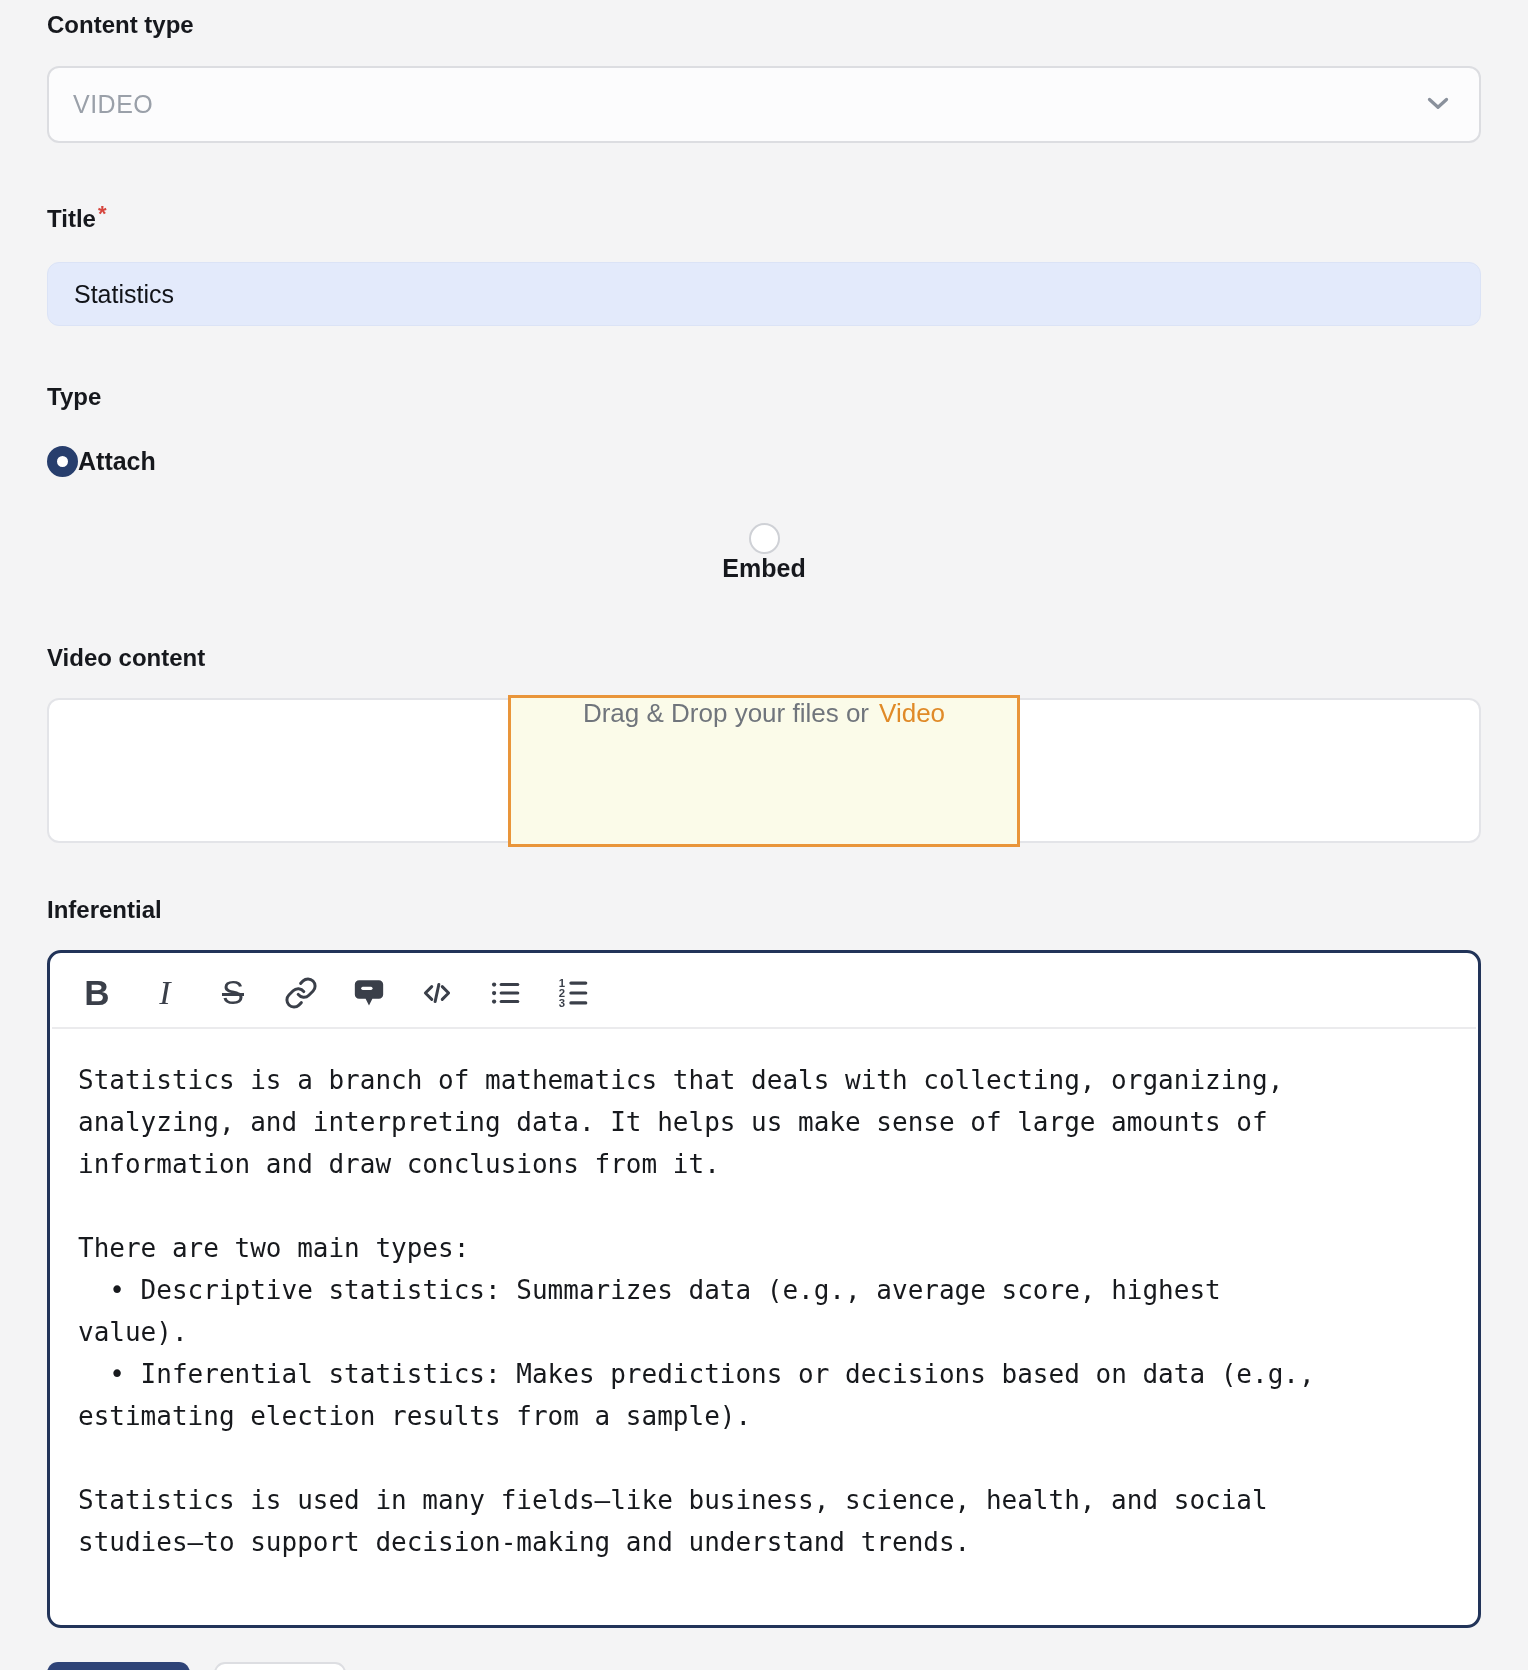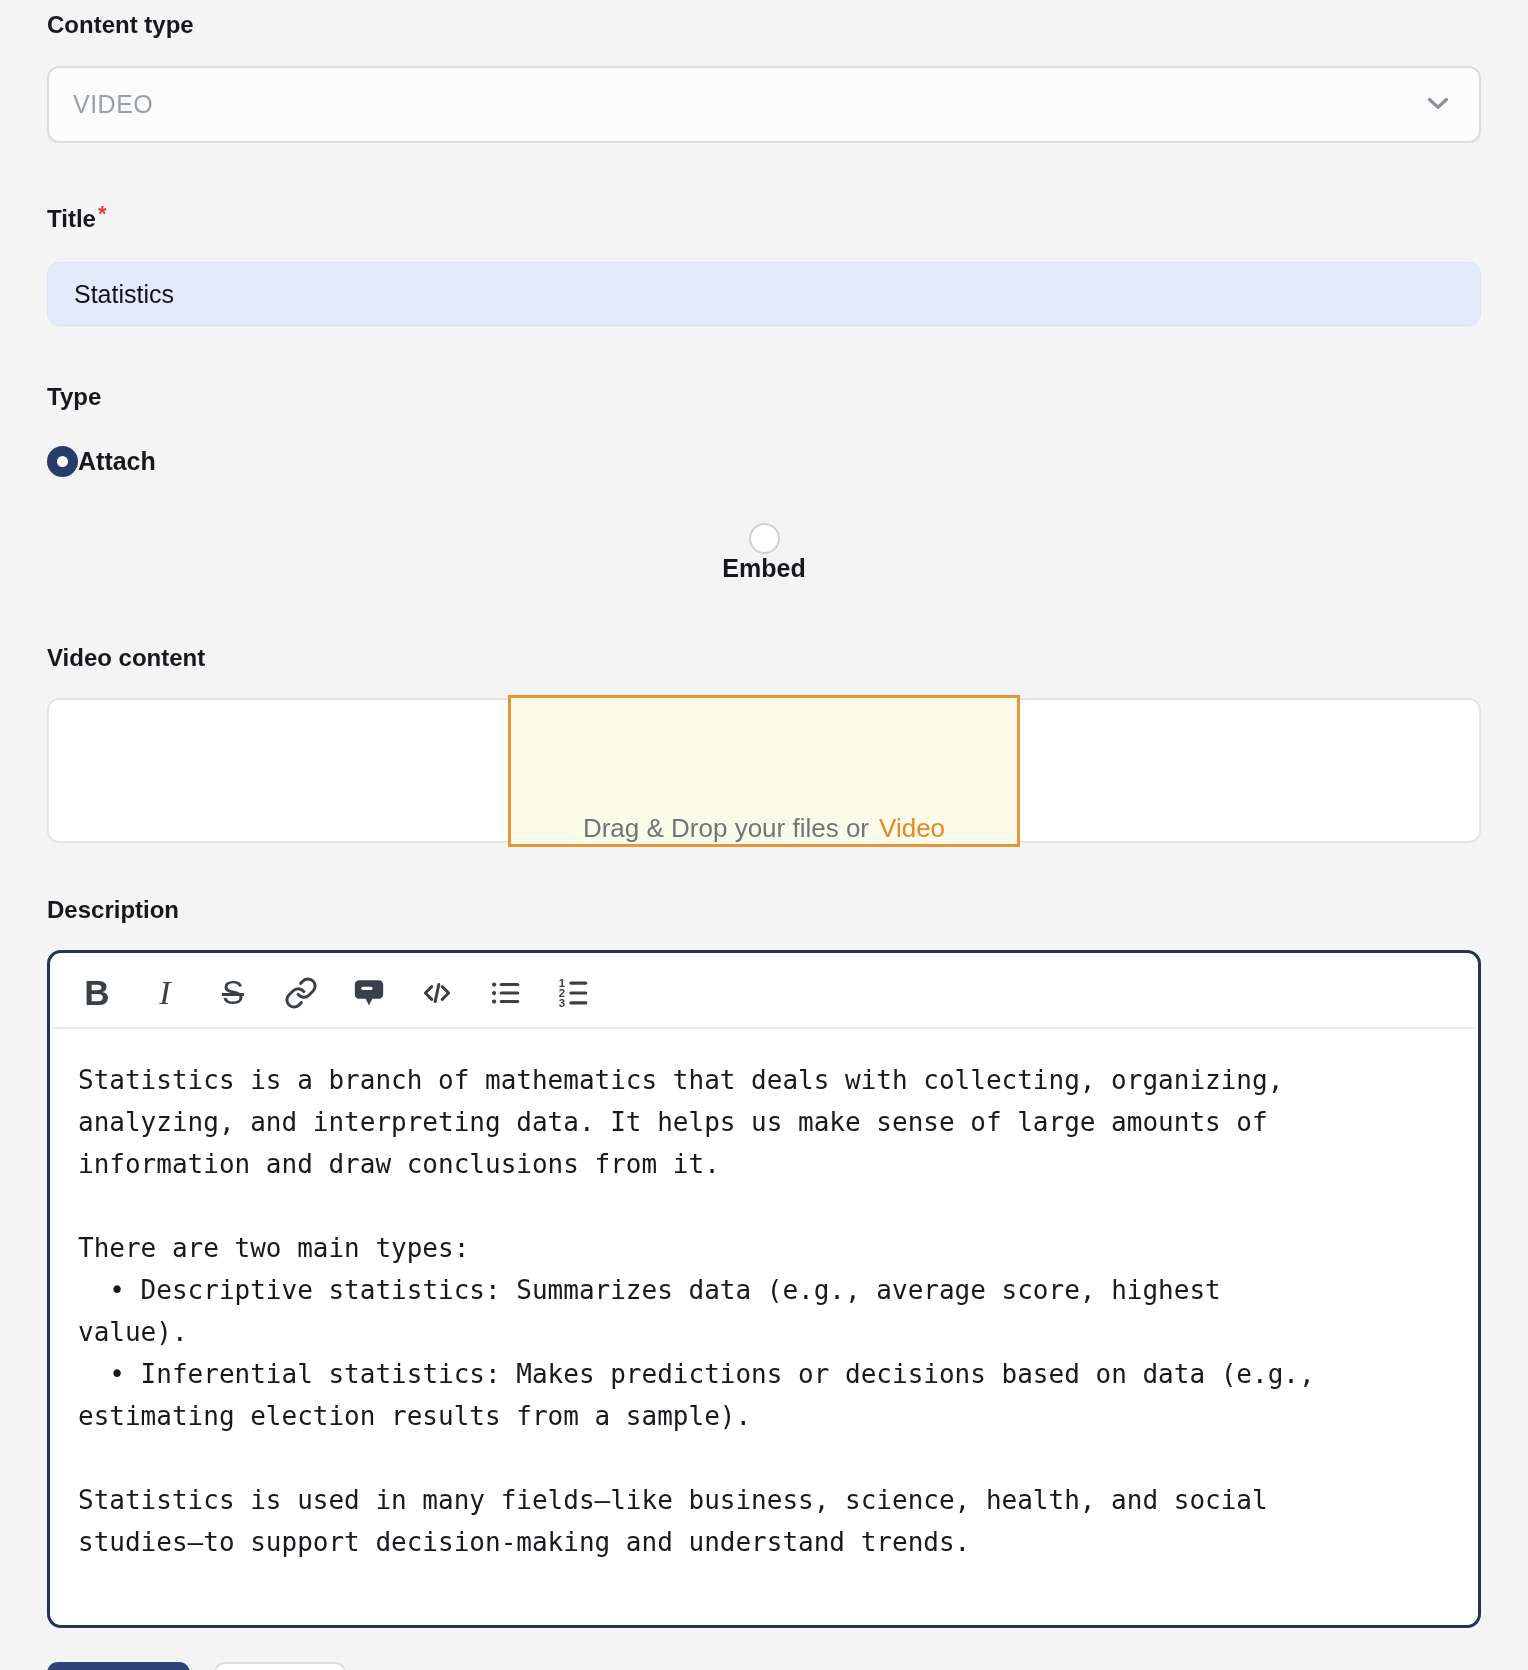--- a/index.html
+++ b/index.html
@@ -75,21 +75,21 @@
     display: flex;
     align-items: center;
     justify-content: center;
   }
   .dropzone {
     width: 512px;
     height: 152px;
     background: #fbfbe9;
     border: 3px solid #e9953a;
     display: flex;
-    align-items: flex-end;
+    align-items: flex-start;
     justify-content: center;
     gap: 10px;
     cursor: pointer;
   }
   .dropzone-text { font-size: 26px; color: #70757c; }
   .browse-link { font-size: 26px; color: #e08a28; cursor: pointer; }
 
   
   .editor {
     margin-top: 25px;
@@ -172,21 +172,21 @@
   </div>
 
   <div class="field-label section-gap-md">Video content</div>
   <div class="video-container">
     <div class="dropzone">
       <span class="dropzone-text">Drag &amp; Drop your files or</span>
       <span class="browse-link">Video</span>
     </div>
   </div>
 
-  <div class="field-label" style="margin-top:52px">Description</div>
+  <div class="field-label" style="margin-top:52px">Inferential</div>
   <div class="editor">
     <div class="toolbar">
       <span class="tb-btn tb-bold">B</span>
       <span class="tb-btn tb-italic">I</span>
       <span class="tb-btn tb-strike">S</span>
       <span class="tb-btn">
         <svg width="34" height="34" viewBox="0 0 24 24" fill="none" stroke="currentColor" stroke-width="2.1" stroke-linecap="round" stroke-linejoin="round">
             <path d="M10 13a5 5 0 0 0 7.54.54l3-3a5 5 0 0 0-7.07-7.07l-1.72 1.71"></path>
             <path d="M14 11a5 5 0 0 0-7.54-.54l-3 3a5 5 0 0 0 7.07 7.07l1.71-1.71"></path>
           </svg>

